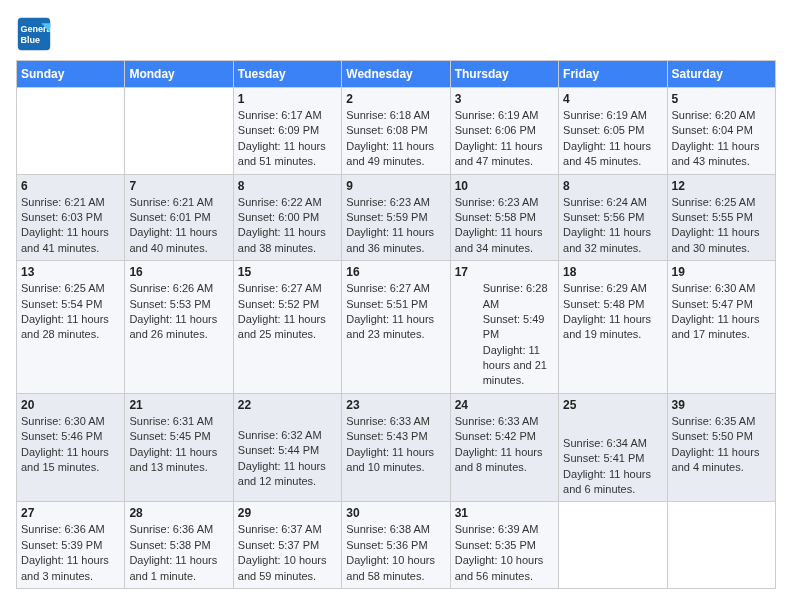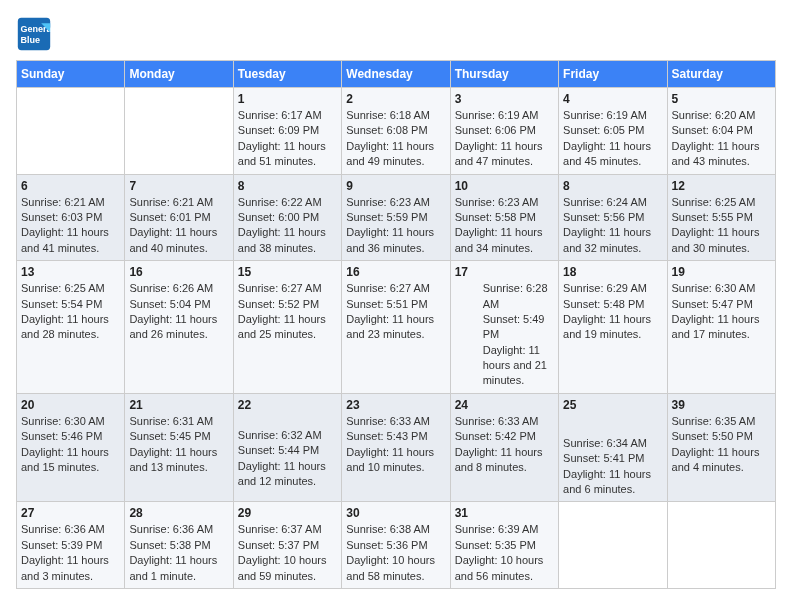--- a/index.html
+++ b/index.html
@@ -208,21 +208,21 @@
       <tr>
         <td>
           <div class="day-number">13</div>
           <div class="day-info" style="white-space: pre-line;">Sunrise: 6:25 AM
 Sunset: 5:54 PM
 Daylight: 11 hours and 28 minutes.</div>
         </td>
         <td>
           <div class="day-number">16</div>
           <div class="day-info" style="white-space: pre-line;">Sunrise: 6:26 AM
-Sunset: 5:04 PM
+Sunset: 5:53 PM
 Daylight: 11 hours and 26 minutes.</div>
         </td>
         <td>
           <div class="day-number">15</div>
           <div class="day-info" style="white-space: pre-line;">Sunrise: 6:27 AM
 Sunset: 5:52 PM
 Daylight: 11 hours and 25 minutes.</div>
         </td>
         <td>
           <div class="day-number">16</div>

